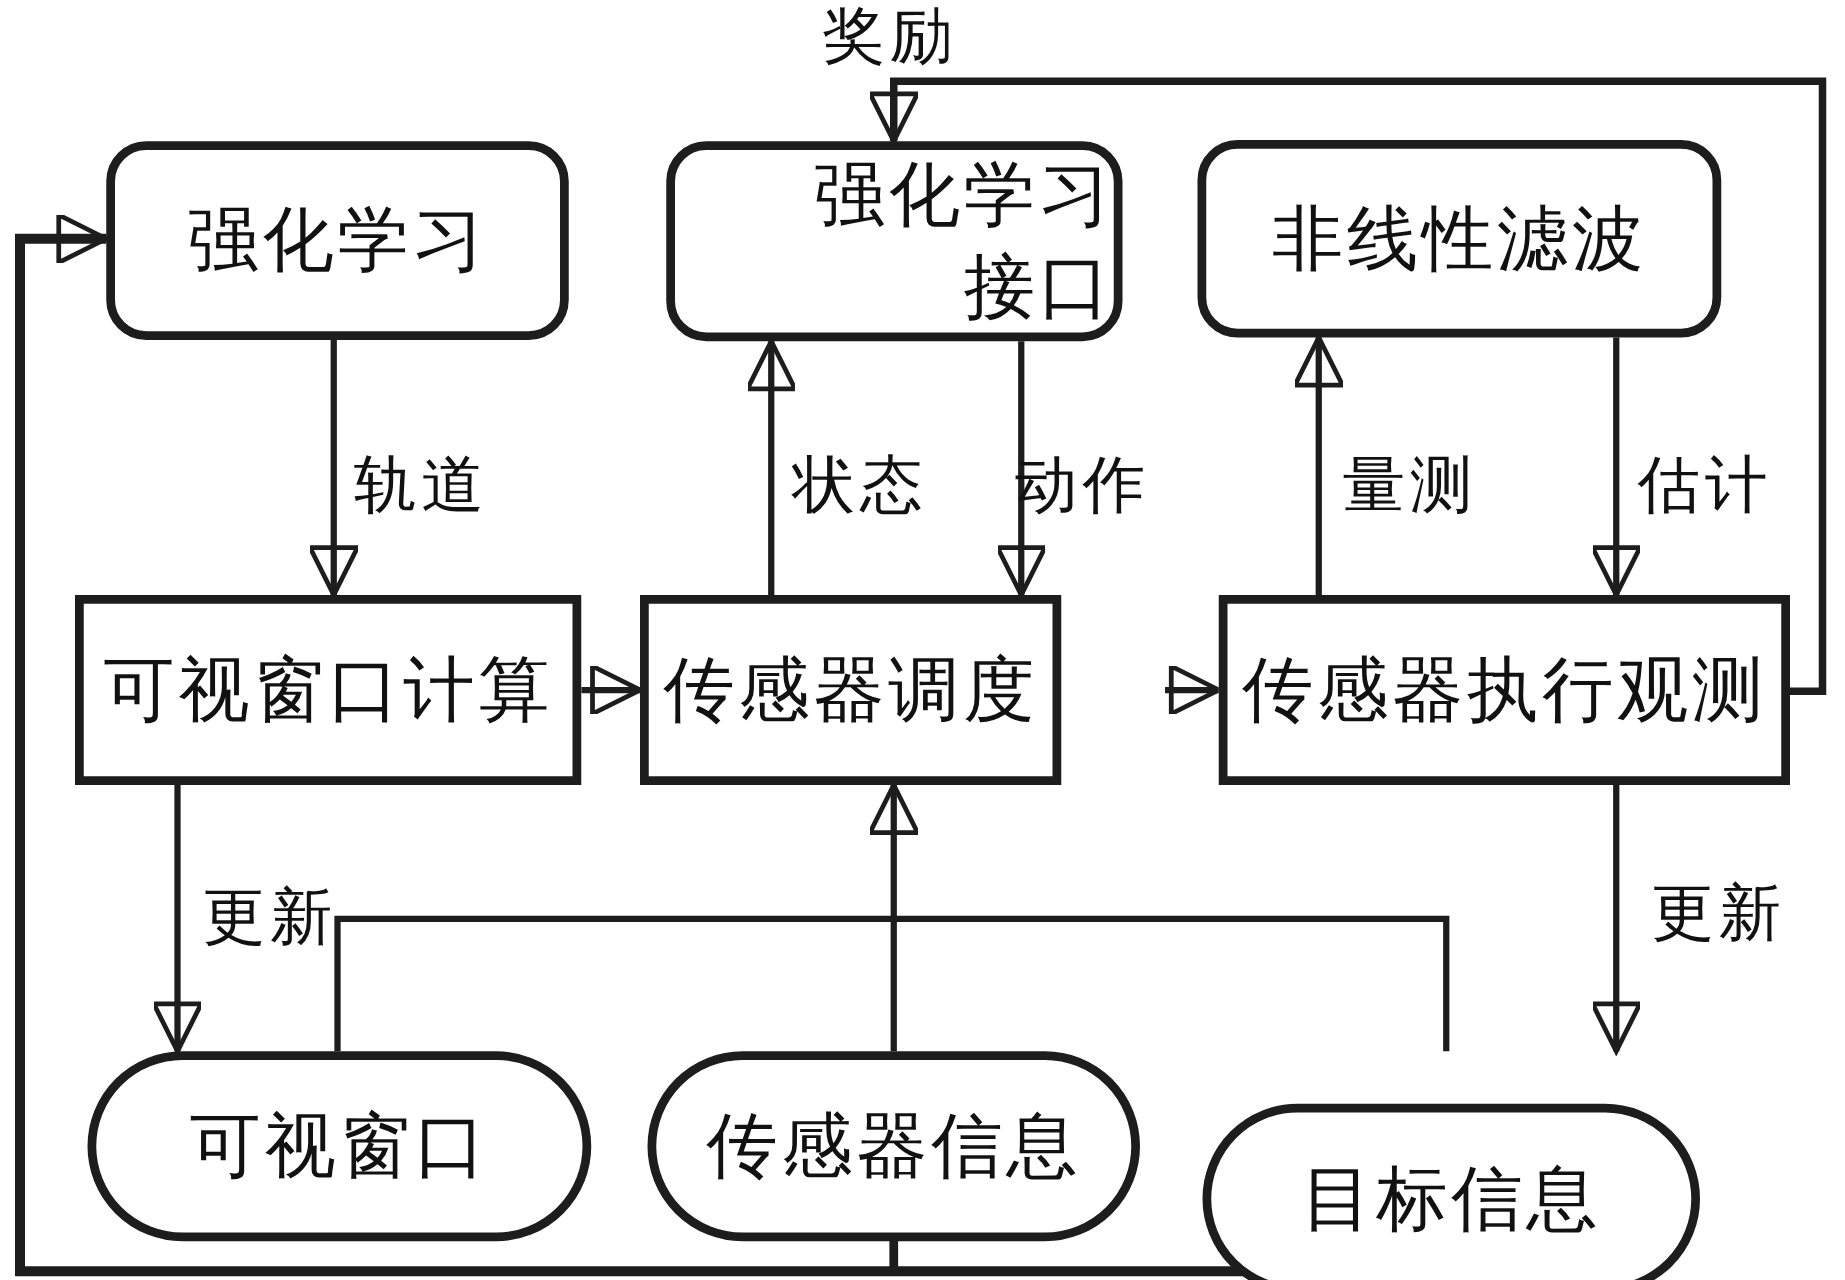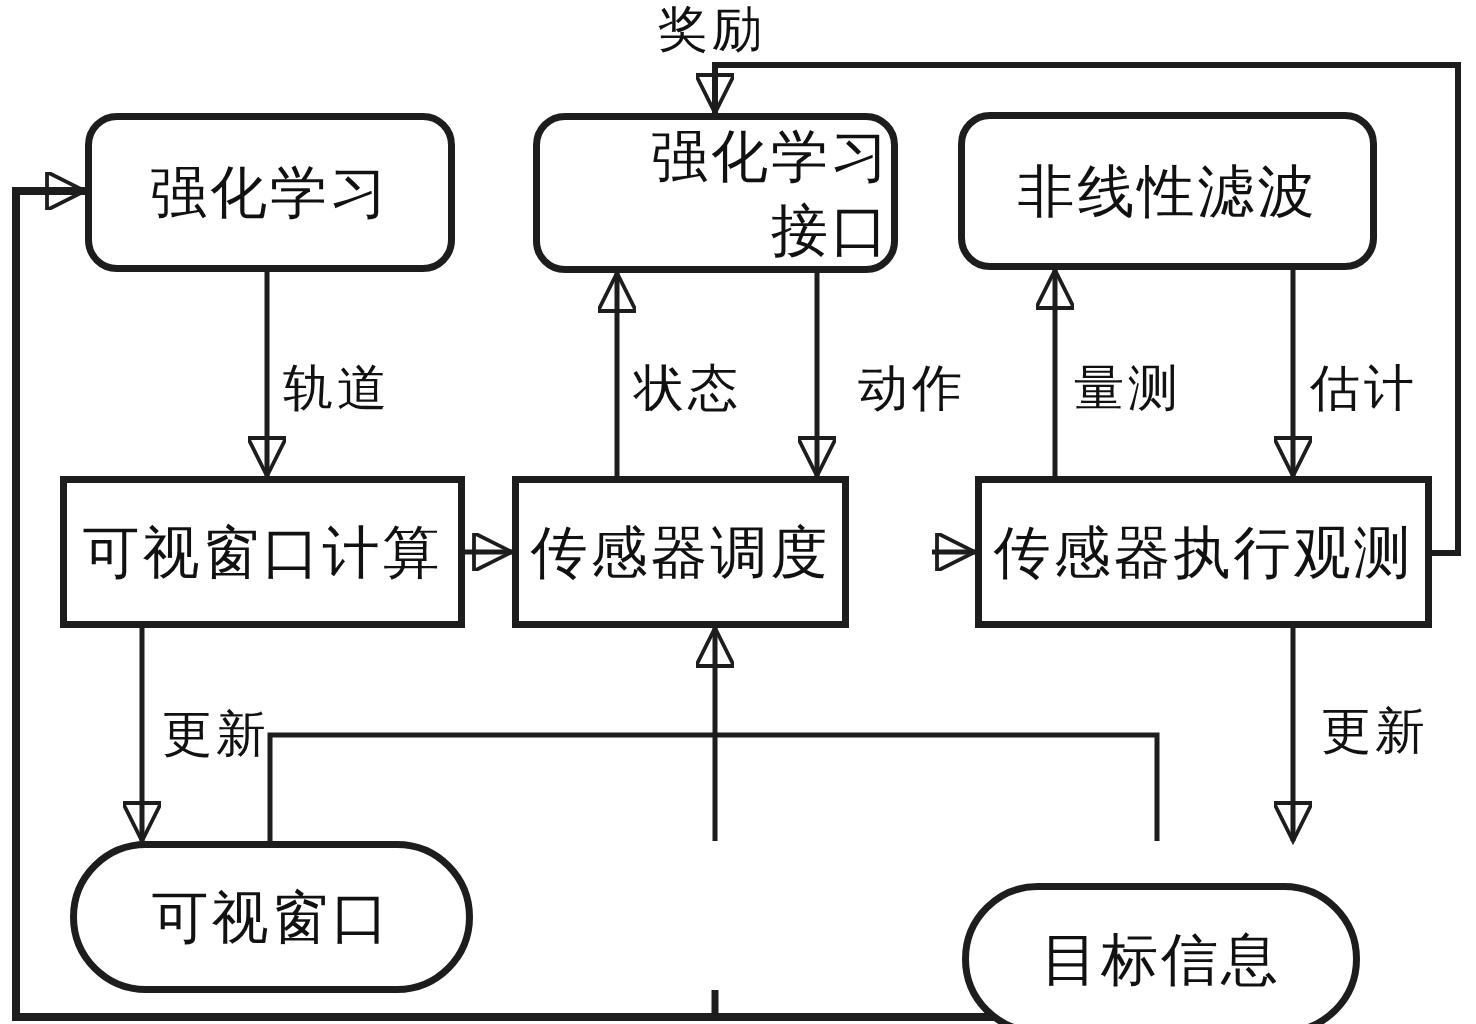--- a/index.html
+++ b/index.html
@@ -38,21 +38,21 @@
   .n-target-info       {left:962px; top:883px; width:398px; height:152px;}
   .edge-label{
     position:absolute;
     transform:translate(-50%,-50%);
     font-size:50px;letter-spacing:4px;white-space:nowrap;
     background:transparent;
   }
   .l-reward       {left:712px;  top:29px;}
   .l-orbit        {left:337px;  top:388px;}
   .l-state        {left:688px;  top:388px;}
-  .l-action       {left:912px;  top:388px;}
+  .l-action       {left:866px;  top:388px;}
   .l-measurement  {left:1128px; top:388px;}
   .l-estimate     {left:1364px; top:388px;text-align:center;}
   .l-update-left  {left:216px;  top:734px;}
   .l-update-right {left:1375px; top:731px;}
 </style>
 </head>
 <body>
 
 <div class="stage">
 
@@ -110,20 +110,23 @@
   <div class="node rect n-sensor-scheduling">
     <span>传感器调度</span>
   </div>
   <div class="node rect n-sensor-observe">
     <span>传感器执行观测</span>
   </div>
 
   <div class="node stadium n-visible-window">
     <span>可视窗口</span>
   </div>
+  <div class="node stadium n-sensor-info">
+    <span>传感器信息</span>
+  </div>
   <div class="node stadium n-target-info">
     <span>目标信息</span>
   </div>
 
   <div class="edge-label l-reward">奖励</div>
   <div class="edge-label l-orbit">轨道</div>
   <div class="edge-label l-state">状态</div>
   <div class="edge-label l-action">动作</div>
   <div class="edge-label l-measurement">量测</div>
   <div class="edge-label l-estimate">估计</div>

